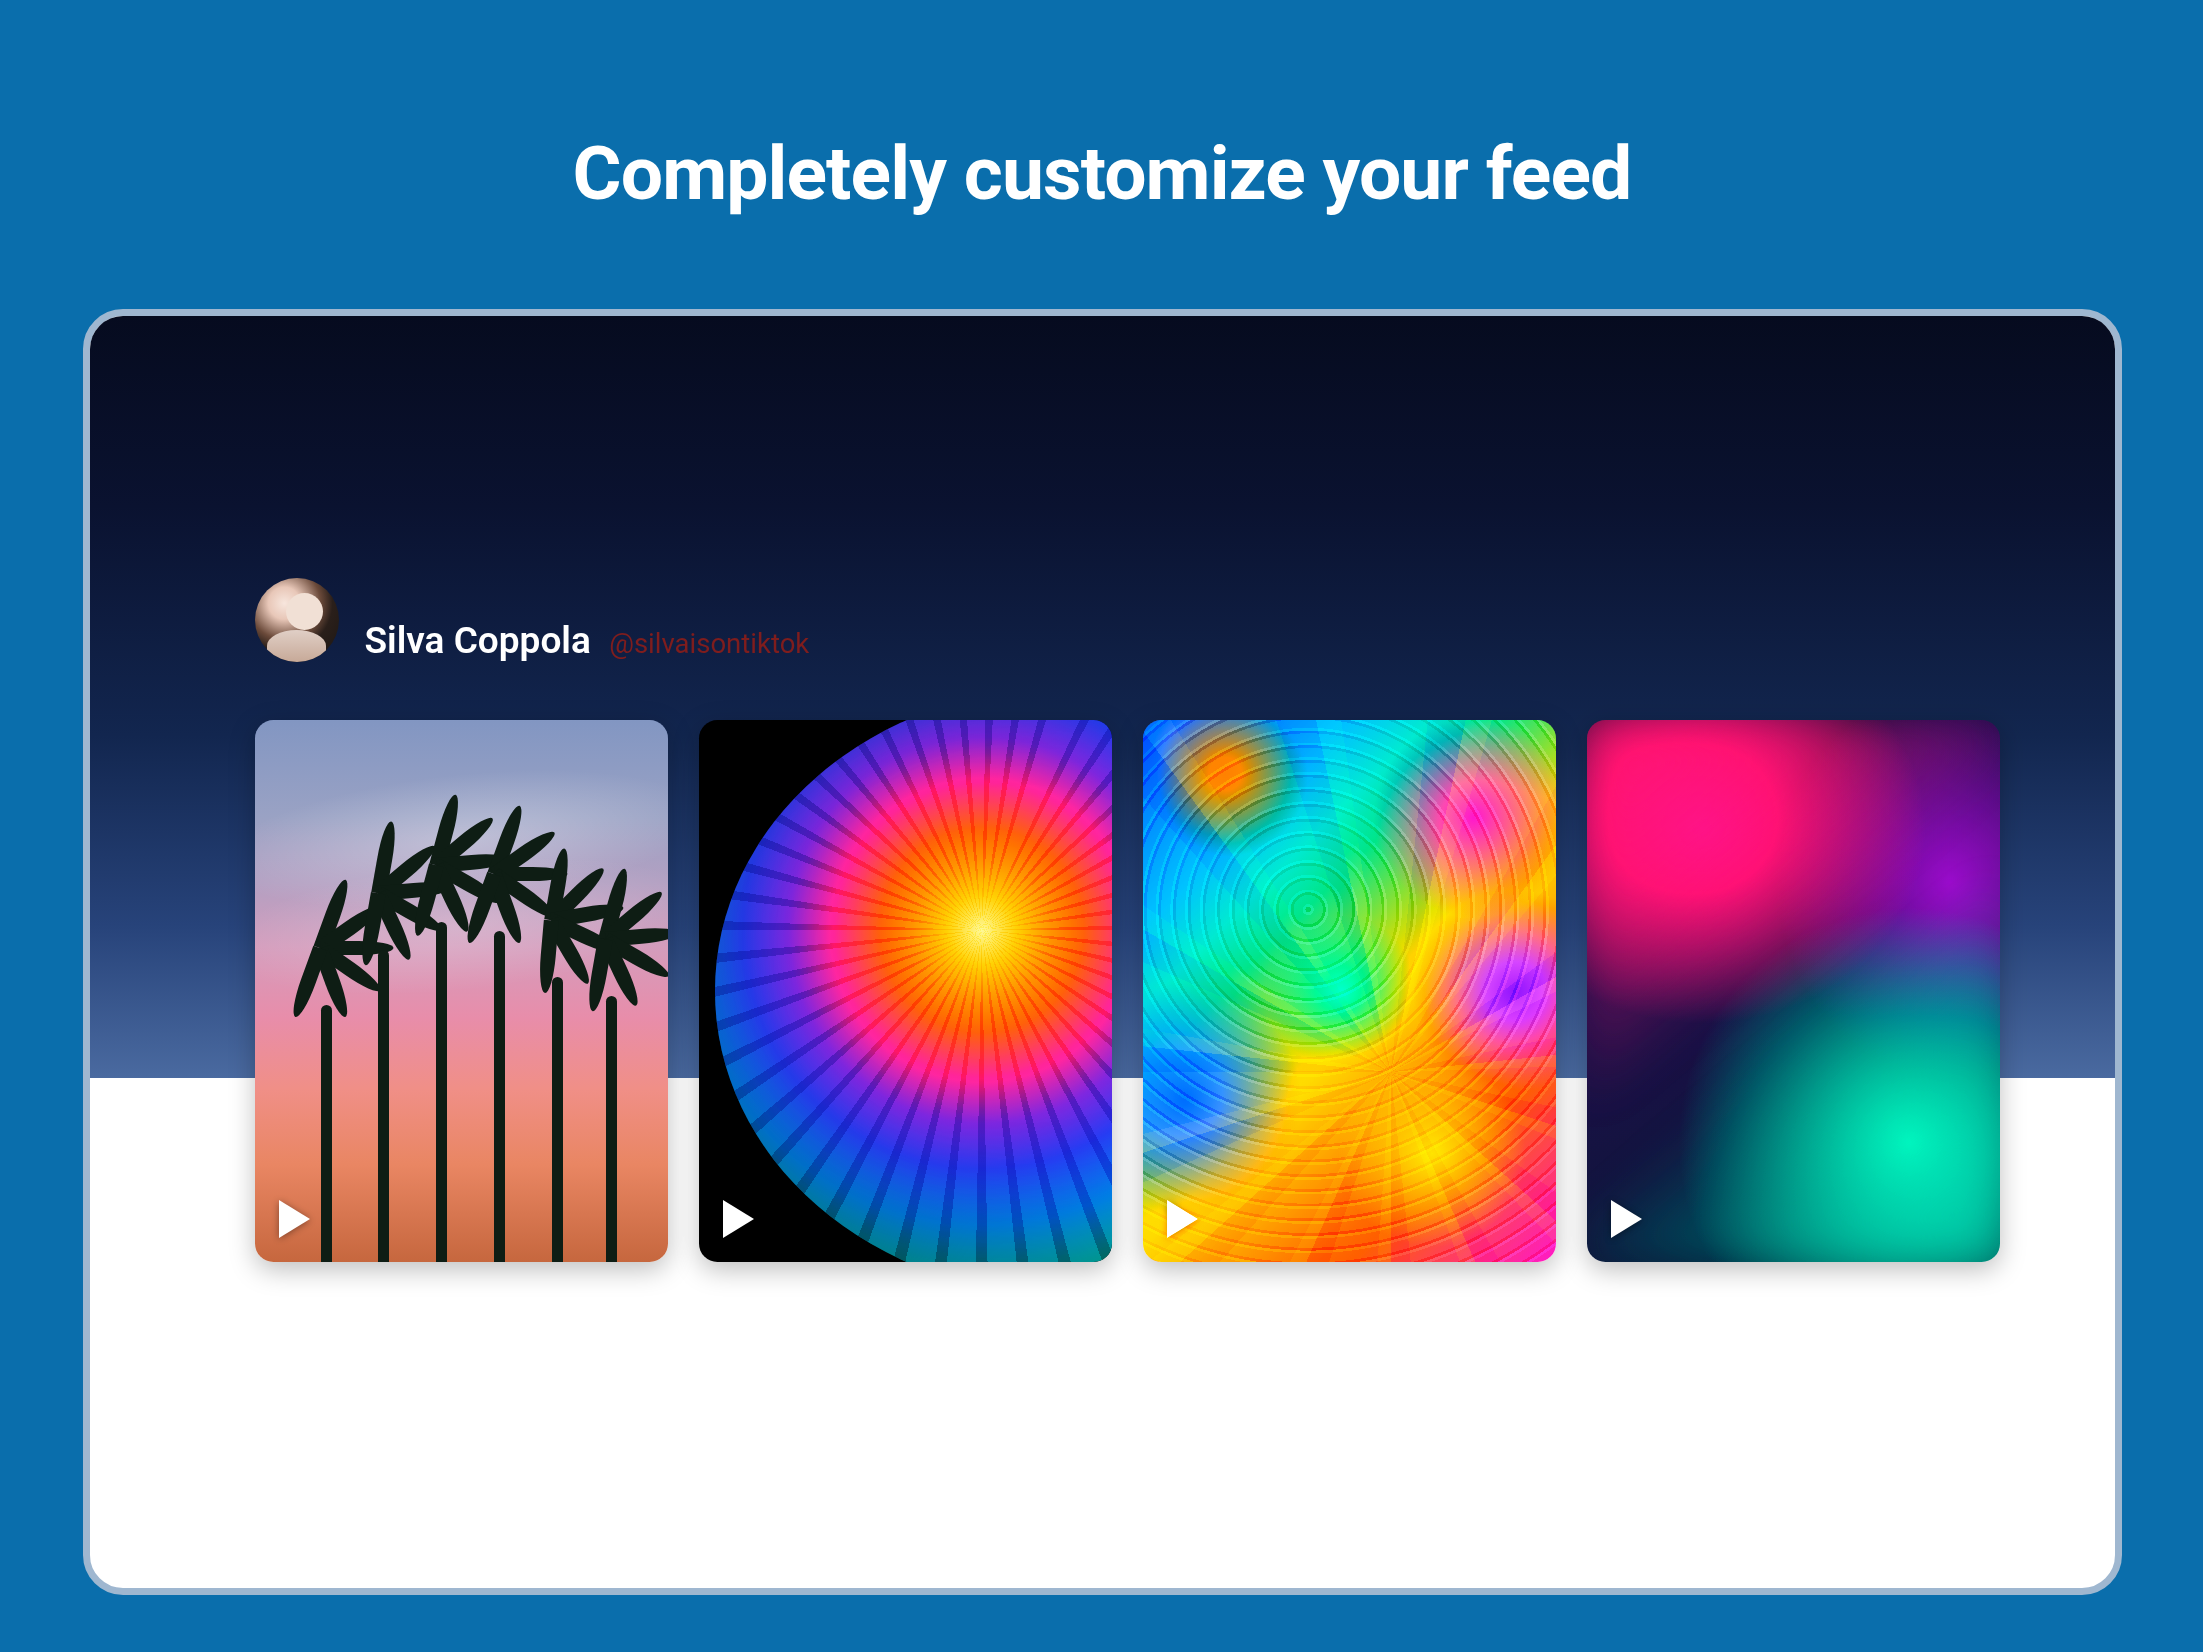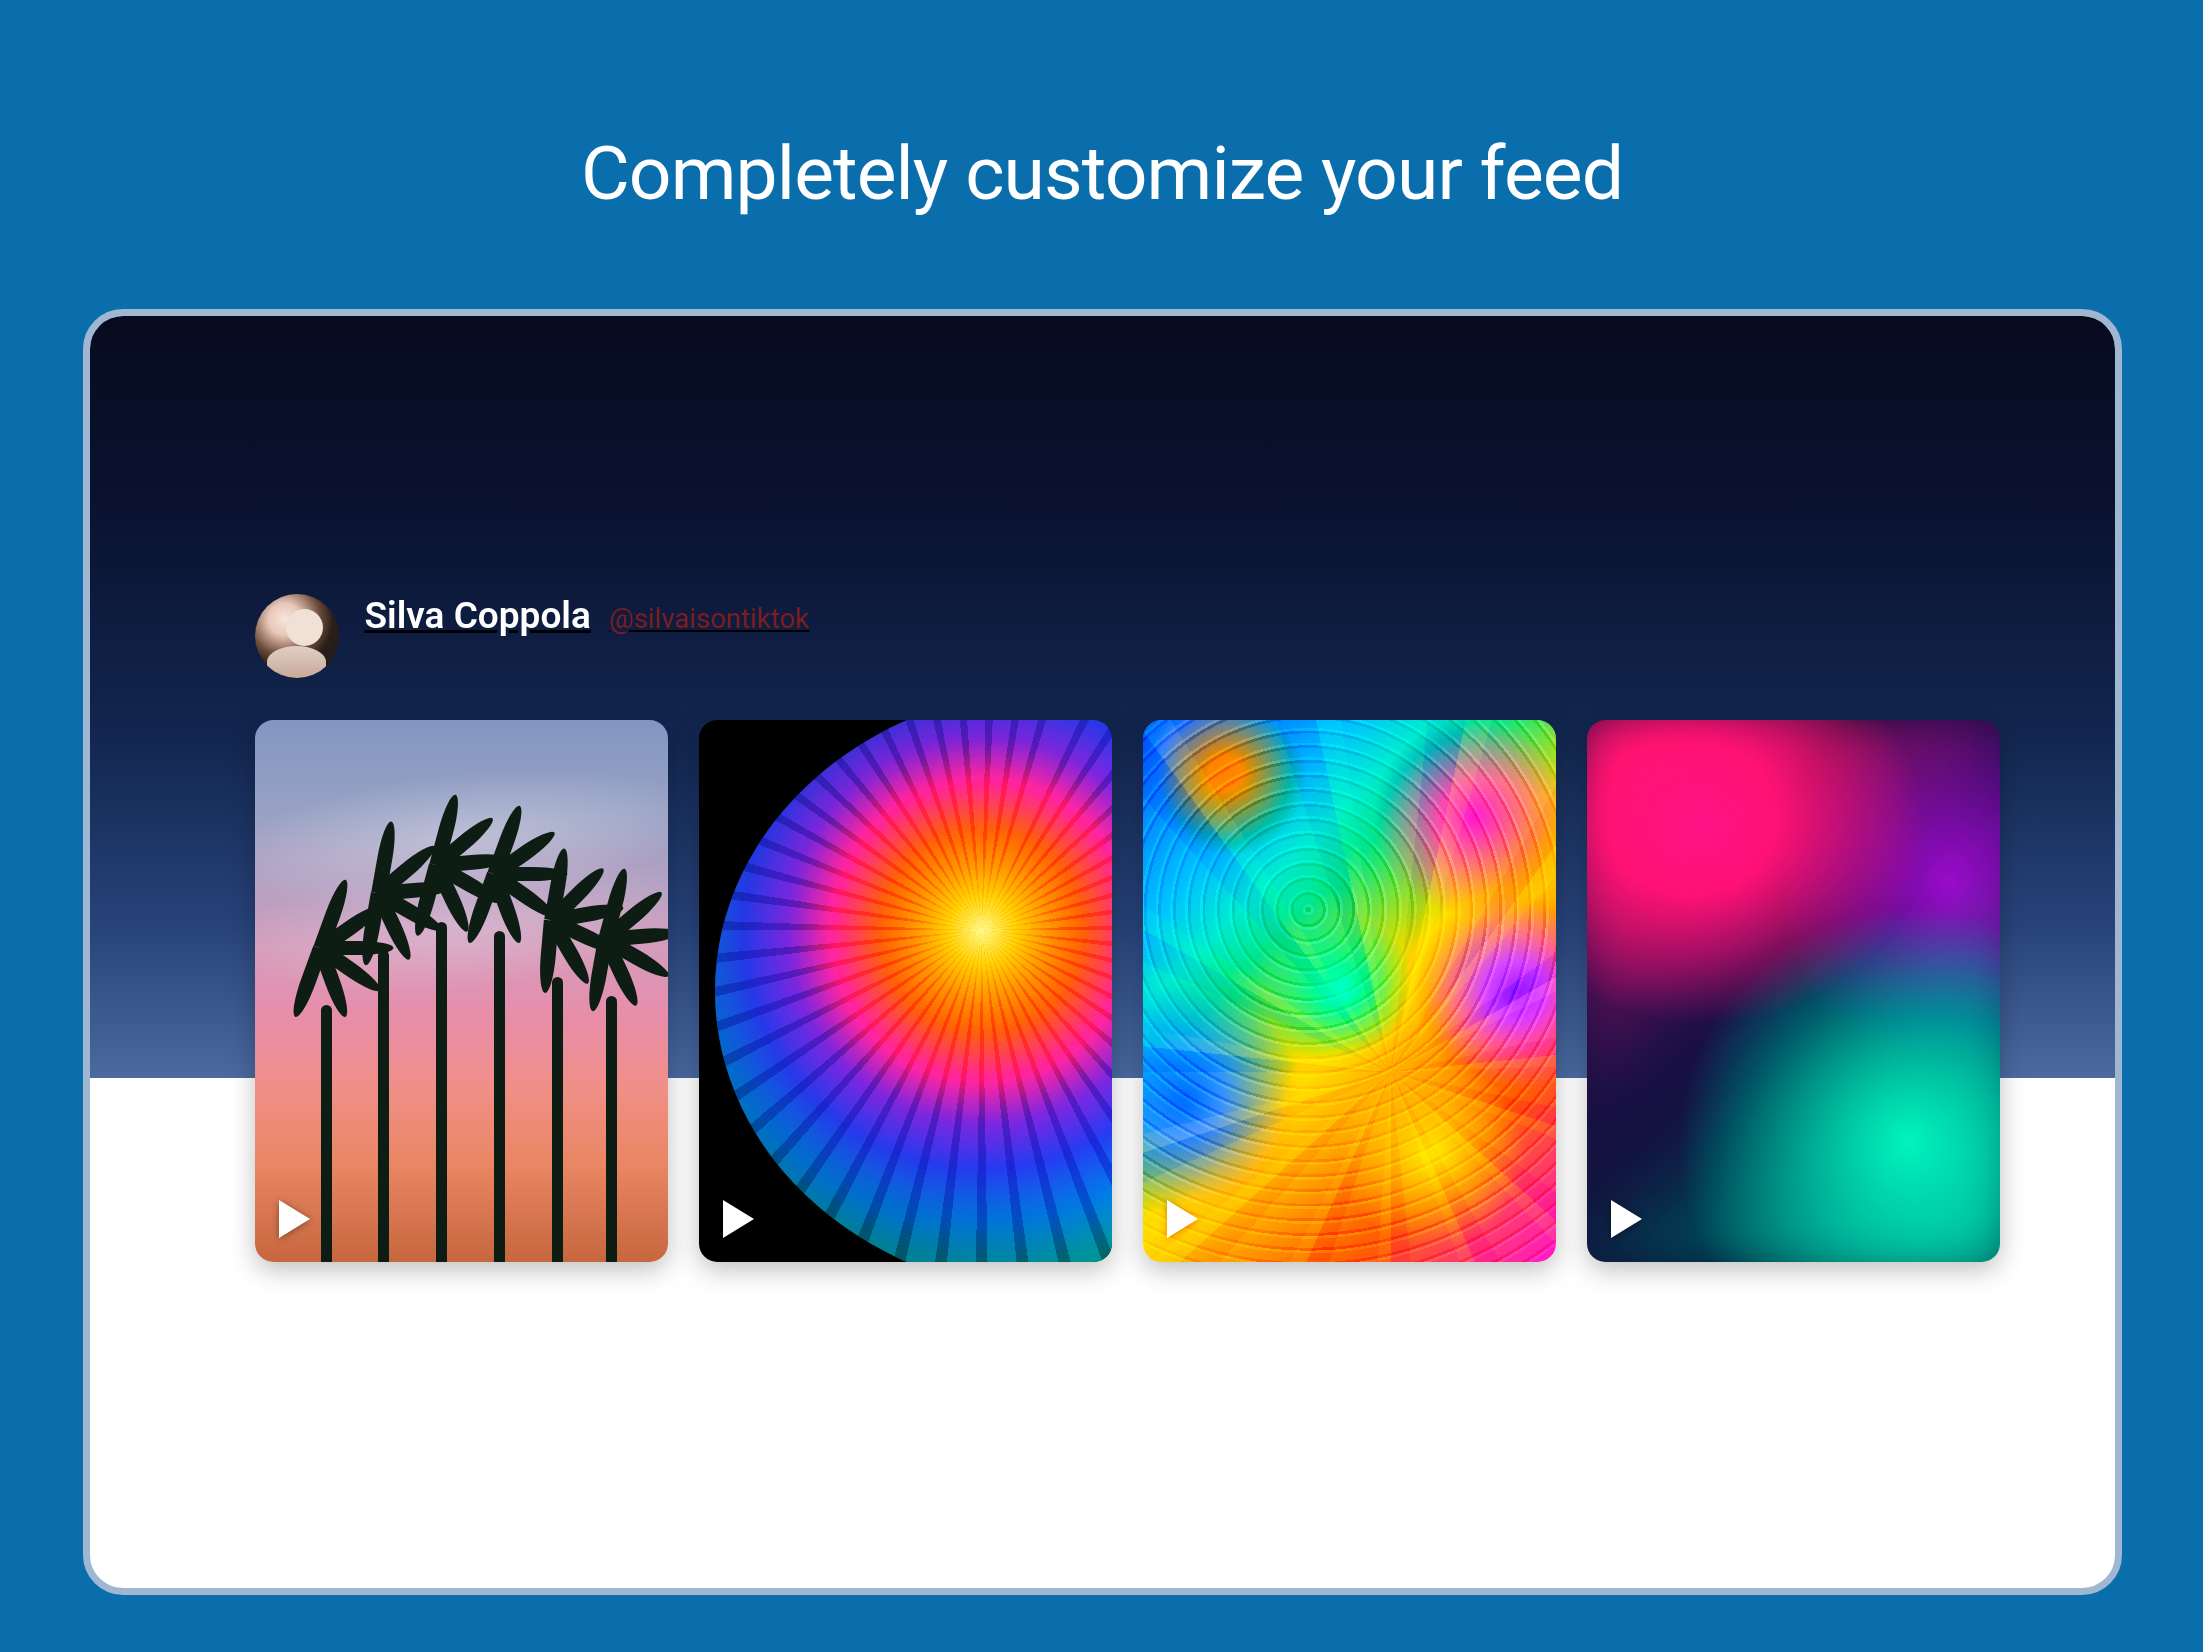--- a/index.html
+++ b/index.html
@@ -17,21 +17,21 @@
     .page {
       width: 100%;
       height: 100%;
       display: flex;
       flex-direction: column;
       align-items: center;
     }
     .heading {
       color: #ffffff;
       font-size: 75px;
-      font-weight: 400;
+      font-weight: 700;
       letter-spacing: -0.9px;
       margin-top: 129px;
       margin-bottom: 92px;
     }
     .card-window {
       width: 2039px;
       height: 1286px;
       background: #ffffff;
       border-radius: 40px;
       border: 7.3px solid #9fb7d0;
@@ -39,26 +39,25 @@
       position: relative;
     }
     .hero {
       width: 100%;
       height: 762px;
       background: linear-gradient(180deg, #060b1f 0%, #0a1230 25%, #12264f 55%, #27437a 80%, #4a6aa0 100%);
       position: relative;
     }
     .profile-row {
       position: absolute;
-      top: 278px;
+      top: 262px;
       left: 165px;
       right: 165px;
       display: flex;
-      align-items: flex-start;
-      text-decoration: underline;
+      align-items: flex-end;
     }
     .avatar {
       width: 84px;
       height: 84px;
       border-radius: 50%;
       background: radial-gradient(circle at 35% 30%, #f7e6dd 0%, #e8c7b8 20%, #6b4a3a 45%, #2a1f1a 60%, #1a1512 100%);
       flex-shrink: 0;
       position: relative;
       overflow: hidden;
     }

